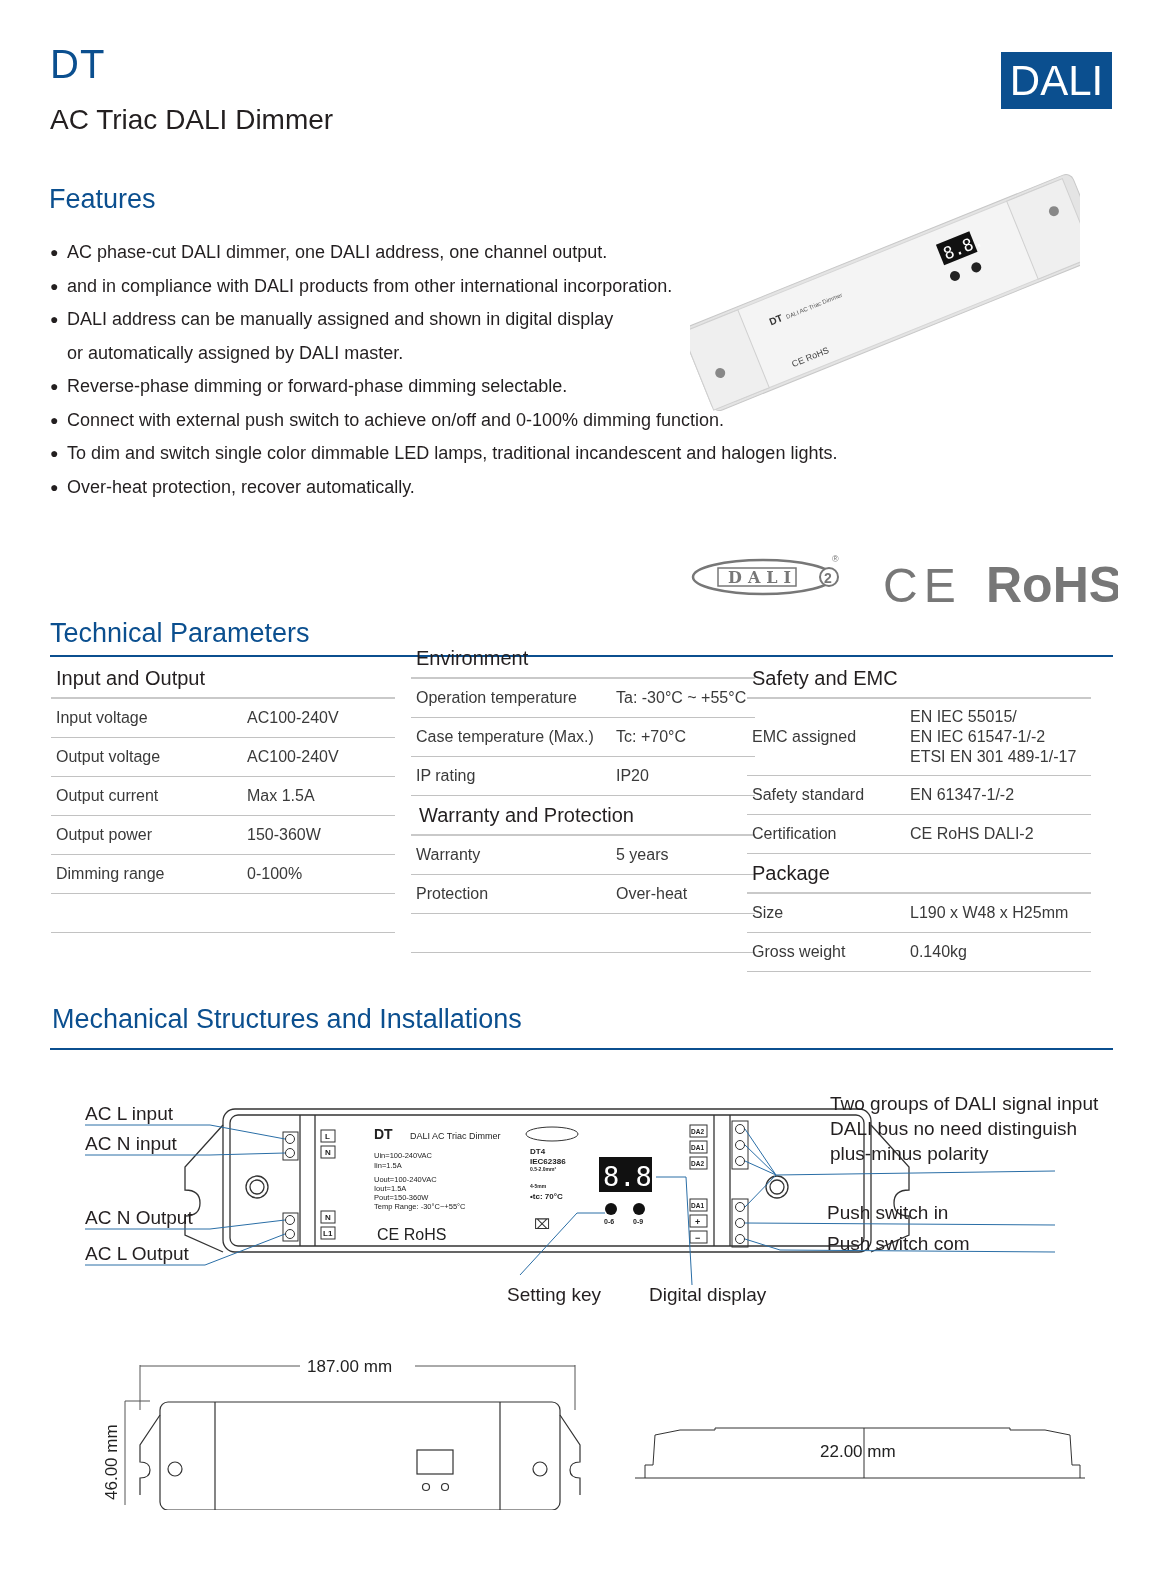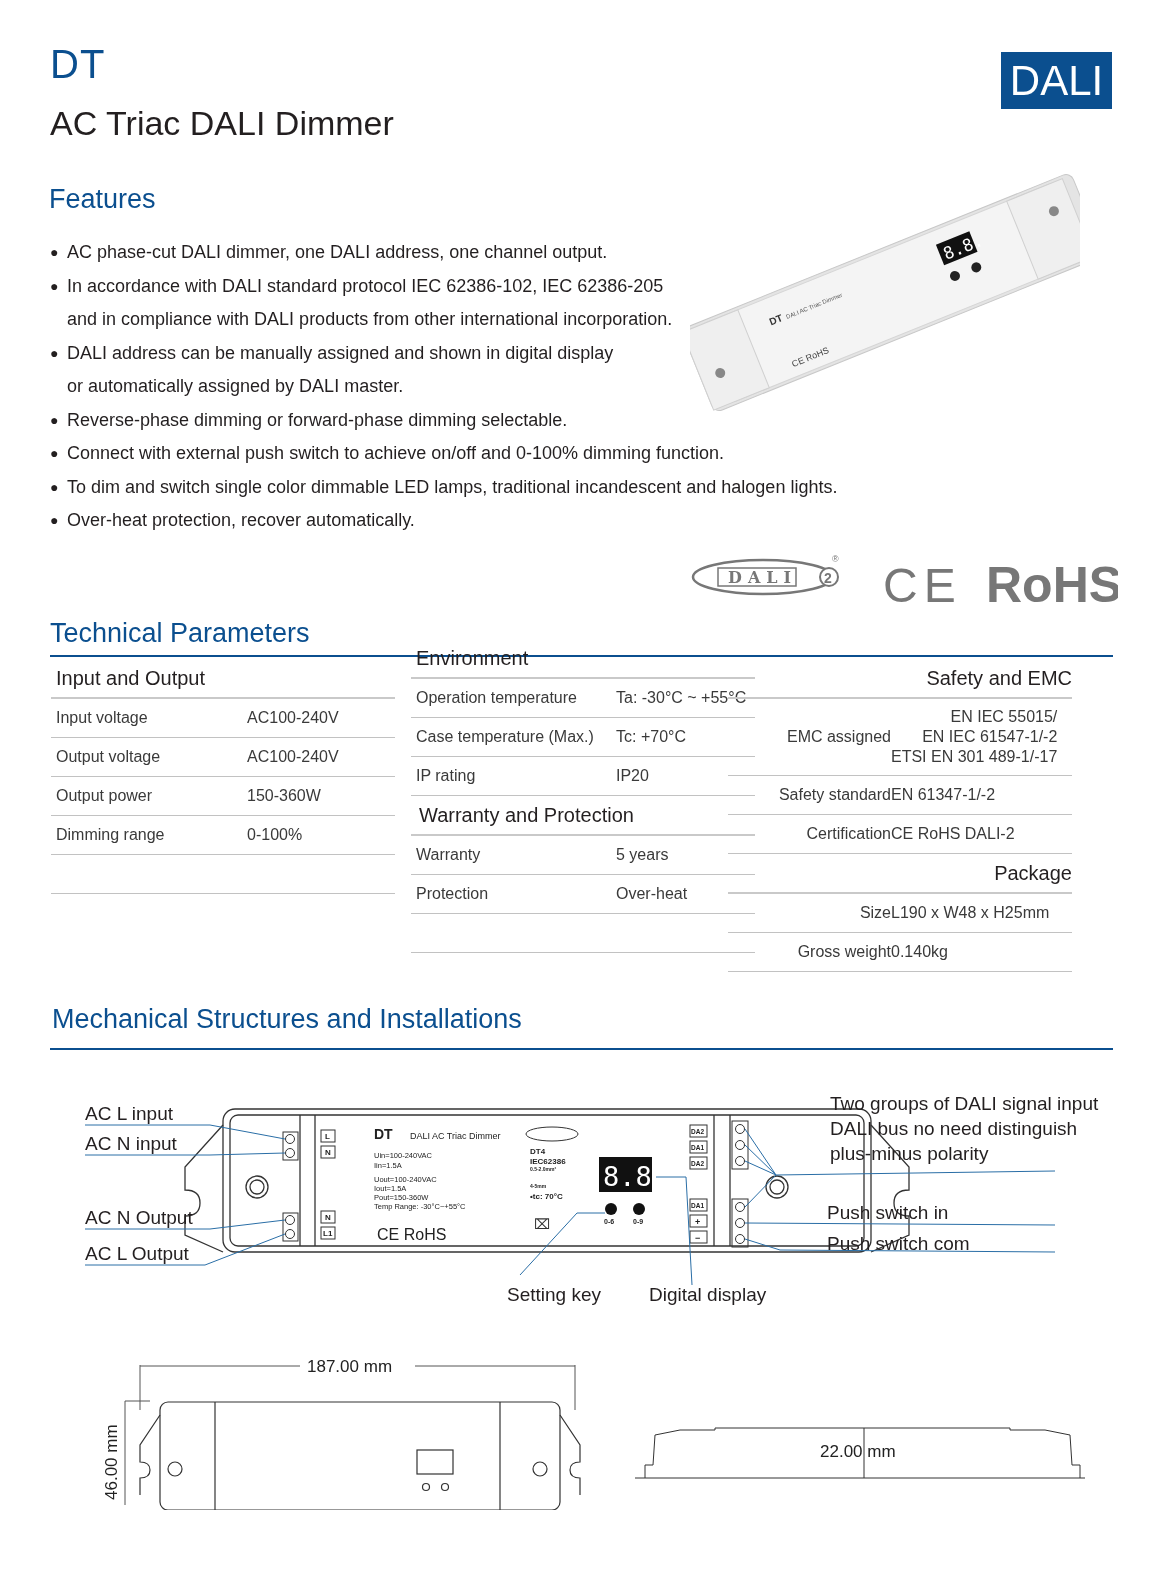--- a/index.html
+++ b/index.html
@@ -1,21 +1,21 @@
 <!DOCTYPE html>
 <html><head>
 <meta charset="utf-8">
 <style>
   html, body { margin:0; padding:0; background:#fff; }
   body { width:1170px; height:1577px; position:relative; overflow:hidden;
          font-family:"Liberation Sans", sans-serif; color:#231f20; }
   .abs { position:absolute; }
 
   #model { left:50px; top:42px; font-size:40px; color:#0b4f8f; letter-spacing:1px; }
-  #subtitle { left:50px; top:104px; font-size:34px; color:#231f20; }
+  #subtitle { left:50px; top:104px; font-size:28px; color:#231f20; }
   #brand-badge { left:1001px; top:52px; width:111px; height:57px; background:#0b4f8f;
                  color:#fff; font-size:42px; display:flex; align-items:center; justify-content:center; }
 
   .section-title { font-size:27px; color:#0b4f8f; }
   .section-rule { height:2px; background:#0b4f8f; }
 
   #features-title { left:49px; top:184px; }
   #features-list { left:50px; top:236px; width:800px; list-style:none; margin:0; padding:0; font-size:18px; color:#231f20; }
   #features-list li { line-height:33.5px; padding-left:17px; position:relative; }
   #features-list li .bullet { position:absolute; left:0; top:0; font-size:14px; }
@@ -31,21 +31,21 @@
 
   .ptable { position:absolute; font-size:16px; color:#231f20; }
   .ptable .hdr { font-size:20px; color:#231f20; height:38px; line-height:38px; padding-left:5px; border-bottom:2px solid #c9c9c9; }
   .ptable .row { display:flex; border-bottom:1.5px solid #c2c2c2; height:38px; align-items:center; }
   .ptable .row .k { padding-left:5px; color:#3a3a3a; }
   .ptable .row .v { color:#3a3a3a; }
   #col1 { left:51px; top:659px; width:344px; }
   #col1 .k { width:191px; }
   #col2 { left:411px; top:639px; width:344px; }
   #col2 .k { width:200px; }
-  #col3 { left:728px; top:659px; width:344px;text-align:right; }
+  #col3 { left:747px; top:659px; width:344px; }
   #col3 .k { width:158px; }
   .row.tall { height:76px; }
   .row .v.multi { line-height:20px; }
   .row.blank { border-bottom:1.5px solid #c2c2c2; }
 
   #mech-title { left:52px; top:1004px; }
   #mech-rule { left:50px; top:1048px; width:1063px; }
   #wiring-diagram { left:80px; top:1085px; width:1040px; height:230px; }
 
   #dims-top { left:90px; top:1350px; width:520px; height:160px; }
@@ -61,21 +61,20 @@
   </div>
 
 <div id="features-title" class="abs section-title">Features</div>
 <ul id="features-list" class="abs">
     <li>
       <span class="bullet">●</span>
       <div>AC phase-cut DALI dimmer, one DALI address, one channel output.</div>
     </li>
     <li>
       <span class="bullet">●</span>
-      <div>In accordance with DALI standard protocol IEC 62386-102, IEC 62386-205</div>
       <div>and in compliance with DALI products from other international incorporation.</div>
     </li>
     <li>
       <span class="bullet">●</span>
       <div>DALI address can be manually assigned and shown in digital display</div>
       <div>or automatically assigned by DALI master.</div>
     </li>
     <li>
       <span class="bullet">●</span>
       <div>Reverse-phase dimming or forward-phase dimming selectable.</div>
@@ -133,20 +132,24 @@
   <div>
       <div class="row">
         <div class="k">Input voltage</div>
         <div class="v">AC100-240V</div>
       </div>
       <div class="row">
         <div class="k">Output voltage</div>
         <div class="v">AC100-240V</div>
       </div>
       <div class="row">
+        <div class="k">Output current</div>
+        <div class="v">Max 1.5A</div>
+      </div>
+      <div class="row">
         <div class="k">Output power</div>
         <div class="v">150-360W</div>
       </div>
       <div class="row">
         <div class="k">Dimming range</div>
         <div class="v">0-100%</div>
       </div>
     </div>
   <div class="row blank"></div>
 </div>

